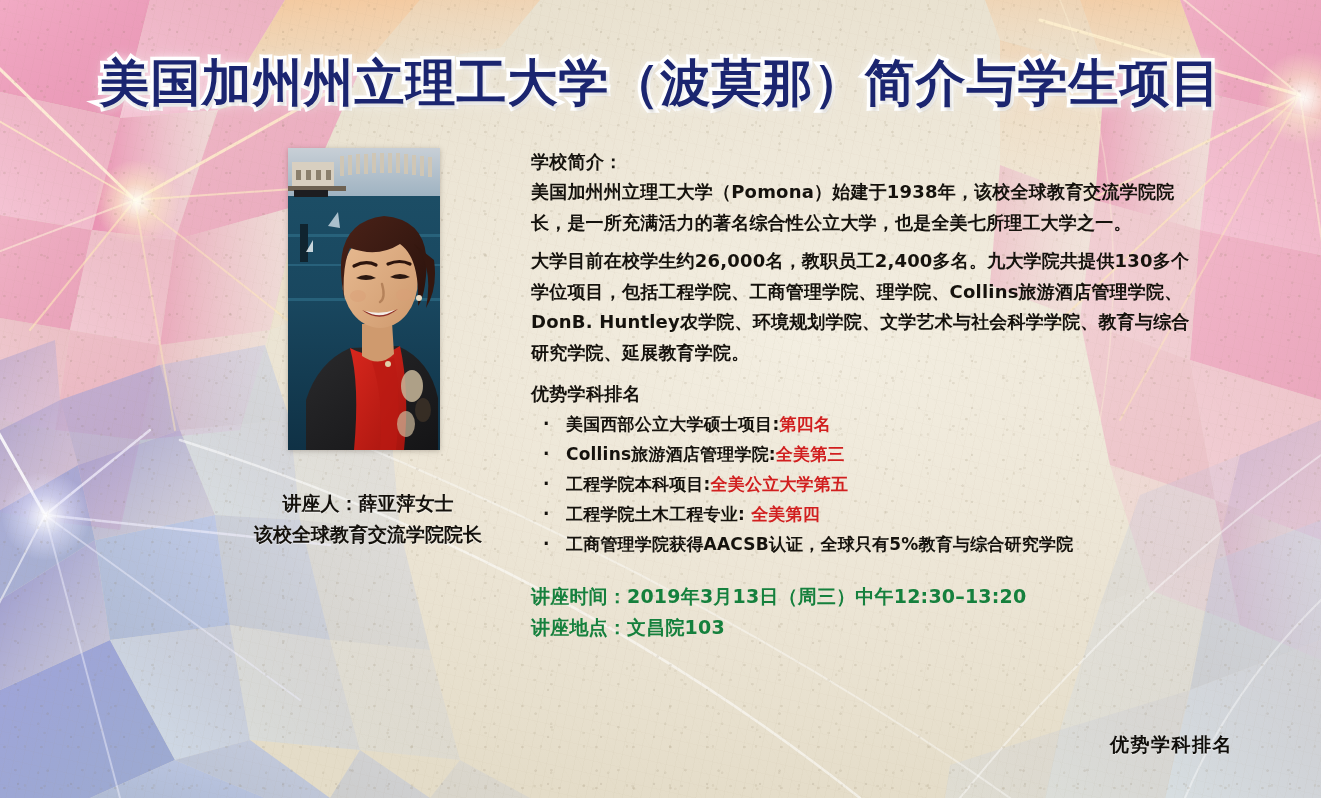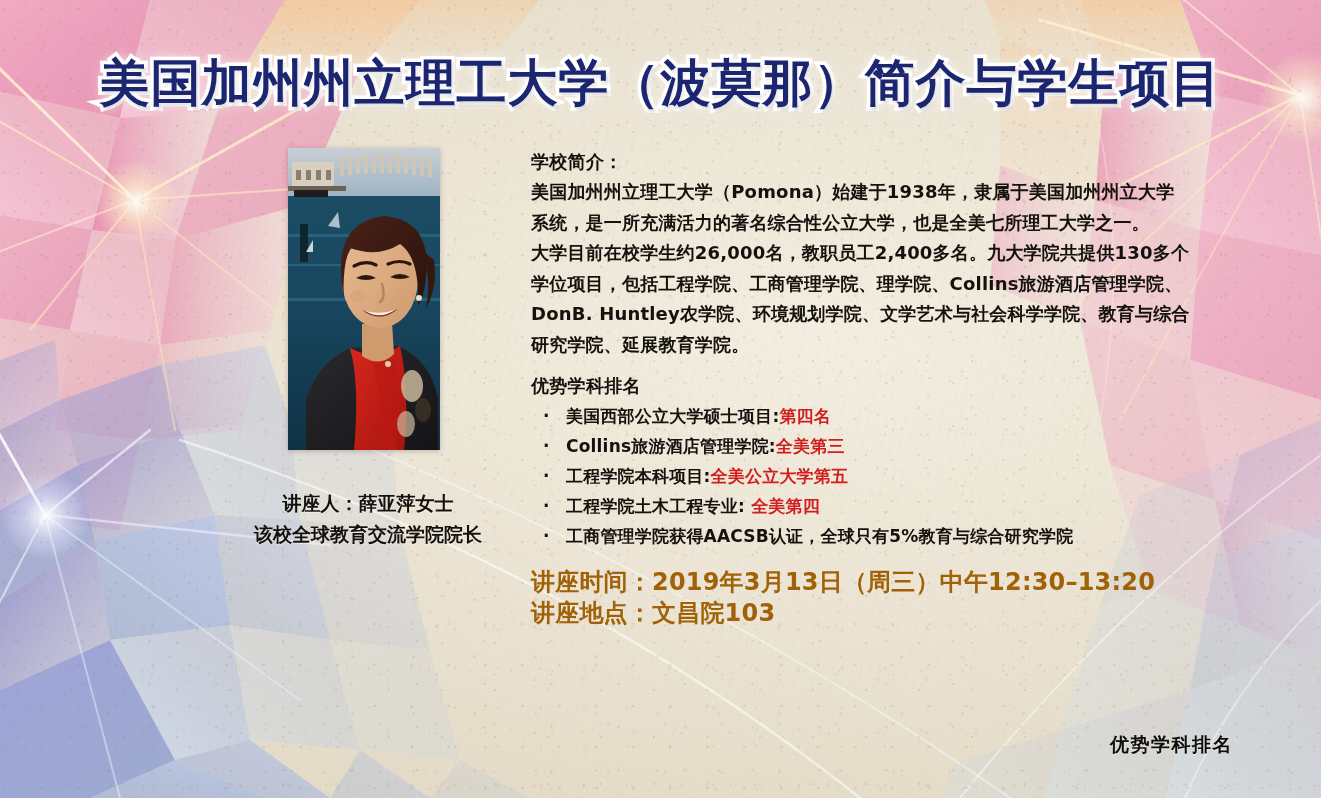--- a/index.html
+++ b/index.html
@@ -120,21 +120,21 @@
     font-weight: 700;
     line-height: 30px;
     letter-spacing: .3px;
   }
   .para {
     font-size: 18px;
     font-weight: 700;
     line-height: 30.5px;
     letter-spacing: .2px;
   }
-  .para-2 { margin-top: 0px; }
+  .para-2 { margin-top: 8px; }
 
   #rank-head {
     font-size: 18px;
     font-weight: 700;
     line-height: 30px;
     margin-top: 11px;
     letter-spacing: .3px;
   }
   ul.ranks {
     list-style: none;
@@ -152,23 +152,23 @@
   }
   ul.ranks li .bullet {
     position: absolute;
     left: 3px; top: 0;
     font-size: 17px;
     line-height: 30px;
   }
   .rank-val { color: #d11f1f; }
 
   #event-info {
-    margin-top: 16px;
-    color: #a16207;
-    font-size: 24px;
+    margin-top: 22px;
+    color: #15803d;
+    font-size: 19px;
     font-weight: 700;
     line-height: 31px;
     letter-spacing: .2px;
   }
   #event-info div { white-space: nowrap; }
 
   #org-sign {
     position: absolute;
     right: 88px; bottom: 40px;
     z-index: 30;
@@ -448,21 +448,21 @@
   </div>
 
   <div id="speaker-caption">
     <div>讲座人：薛亚萍女士</div>
     <div>该校全球教育交流学院院长</div>
   </div>
 
   <div id="content">
 
     <div class="sec-head">学校简介：</div>
-    <div class="para">美国加州州立理工大学（Pomona）始建于1938年，隶属于美国加州州立大学系统，是一所充满活力的著名综合性公立大学，也是全美七所理工大学之一。</div>
+    <div class="para">美国加州州立理工大学（Pomona）始建于1938年，该校全球教育交流学院院长，是一所充满活力的著名综合性公立大学，也是全美七所理工大学之一。</div>
     <div class="para para-2">大学目前在校学生约26,000名，教职员工2,400多名。九大学院共提供130多个学位项目，包括工程学院、工商管理学院、理学院、Collins旅游酒店管理学院、DonB. Huntley农学院、环境规划学院、文学艺术与社会科学学院、教育与综合研究学院、延展教育学院。</div>
 
     <div id="rank-head">优势学科排名</div>
 
     <ul class="ranks">
       <li>
         <span class="bullet">·</span><span>美国西部公立大学硕士项目:</span><span class="rank-val">第四名</span>
       </li>
       <li>
         <span class="bullet">·</span><span>Collins旅游酒店管理学院:</span><span class="rank-val">全美第三</span>

